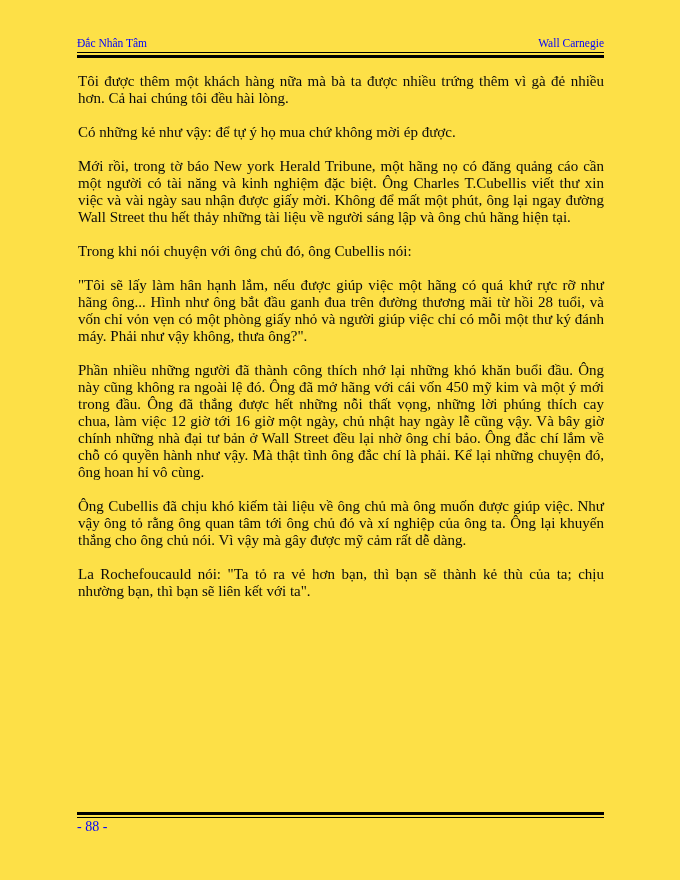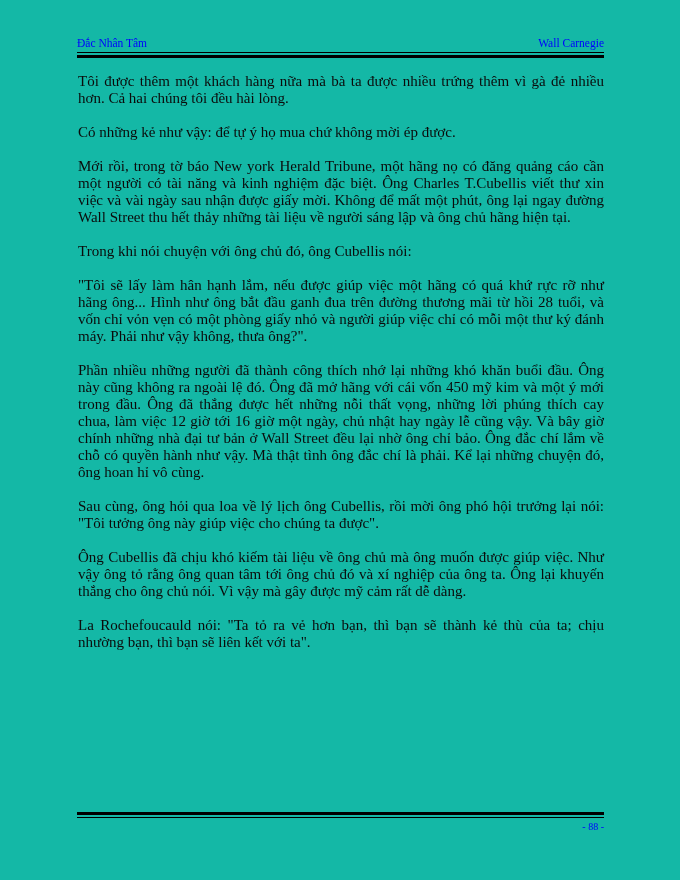--- a/index.html
+++ b/index.html
@@ -5,21 +5,21 @@
   html, body { margin: 0; padding: 0; }
   body {
     width: 680px; height: 880px;
     background: #ffffff;
     position: relative;
     overflow: hidden;
     font-family: "Liberation Serif", "DejaVu Serif", serif;
   }
   .page {
     position: absolute; inset: 0;
-    background: #14b8a6;
+    background: #fde047;
   }
   
   .page-header {
     position: absolute;
     left: 77px; right: 76px; top: 37px;
   }
   .header-row {
     display: flex;
     justify-content: space-between;
     align-items: baseline;
@@ -52,22 +52,22 @@
     position: absolute;
     left: 77px; right: 76px; top: 812px;
   }
   .rule-thick-thin {
     height: 2px;                 
     border-top: 3px solid #000;  
     border-bottom: 1px solid #000; 
   }
   .page-number {
     margin-top: 2px;
-    text-align: right;
-    font-size: 10px;
+    text-align: left;
+    font-size: 14px;
     line-height: 13px;
     color: #0000FF;
   }
 </style>
 </head>
 <body>
 
 <div class="page">
 
   <div class="page-header">
@@ -79,21 +79,20 @@
   </div>
 
   <div class="doc-body">
 
   <p class="para">Tôi được thêm một khách hàng nữa mà bà ta được nhiều trứng thêm vì gà đẻ nhiều hơn. Cả hai chúng tôi đều hài lòng.</p>
       <p class="para">Có những kẻ như vậy: để tự ý họ mua chứ không mời ép được.</p>
       <p class="para">Mới rồi, trong tờ báo New york Herald Tribune, một hãng nọ có đăng quảng cáo cần một người có tài năng và kinh nghiệm đặc biệt. Ông Charles T.Cubellis viết thư xin việc và vài ngày sau nhận được giấy mời. Không để mất một phút, ông lại ngay đường Wall Street thu hết thảy những tài liệu về người sáng lập và ông chủ hãng hiện tại.</p>
       <p class="para">Trong khi nói chuyện với ông chủ đó, ông Cubellis nói:</p>
       <p class="para">"Tôi sẽ lấy làm hân hạnh lắm, nếu được giúp việc một hãng có quá khứ rực rỡ như hãng ông... Hình như ông bắt đầu ganh đua trên đường thương mãi từ hồi 28 tuổi, và vốn chỉ vỏn vẹn có một phòng giấy nhỏ và người giúp việc chỉ có mỗi một thư ký đánh máy. Phải như vậy không, thưa ông?".</p>
       <p class="para">Phần nhiều những người đã thành công thích nhớ lại những khó khăn buổi đầu. Ông này cũng không ra ngoài lệ đó. Ông đã mở hãng với cái vốn 450 mỹ kim và một ý mới trong đầu. Ông đã thắng được hết những nỗi thất vọng, những lời phúng thích cay chua, làm việc 12 giờ tới 16 giờ một ngày, chủ nhật hay ngày lễ cũng vậy. Và bây giờ chính những nhà đại tư bản ở Wall Street đều lại nhờ ông chỉ bảo. Ông đắc chí lắm về chỗ có quyền hành như vậy. Mà thật tình ông đắc chí là phải. Kể lại những chuyện đó, ông hoan hỉ vô cùng.</p>
-      <p class="para">Sau cùng, ông hỏi qua loa về lý lịch ông Cubellis, rồi mời ông phó hội trưởng lại nói: "Tôi tưởng ông này giúp việc cho chúng ta được".</p>
       <p class="para">Ông Cubellis đã chịu khó kiếm tài liệu về ông chủ mà ông muốn được giúp việc. Như vậy ông tỏ rằng ông quan tâm tới ông chủ đó và xí nghiệp của ông ta. Ông lại khuyến thắng cho ông chủ nói. Vì vậy mà gây được mỹ cảm rất dễ dàng.</p>
       <p class="para">La Rochefoucauld nói: "Ta tỏ ra vẻ hơn bạn, thì bạn sẽ thành kẻ thù của ta; chịu nhường bạn, thì bạn sẽ liên kết với ta".</p>
     </div>
 
   <div class="page-footer">
     <div class="rule-thick-thin"></div>
     <div class="page-number">- 88 -</div>
   </div>
 
 </div>

